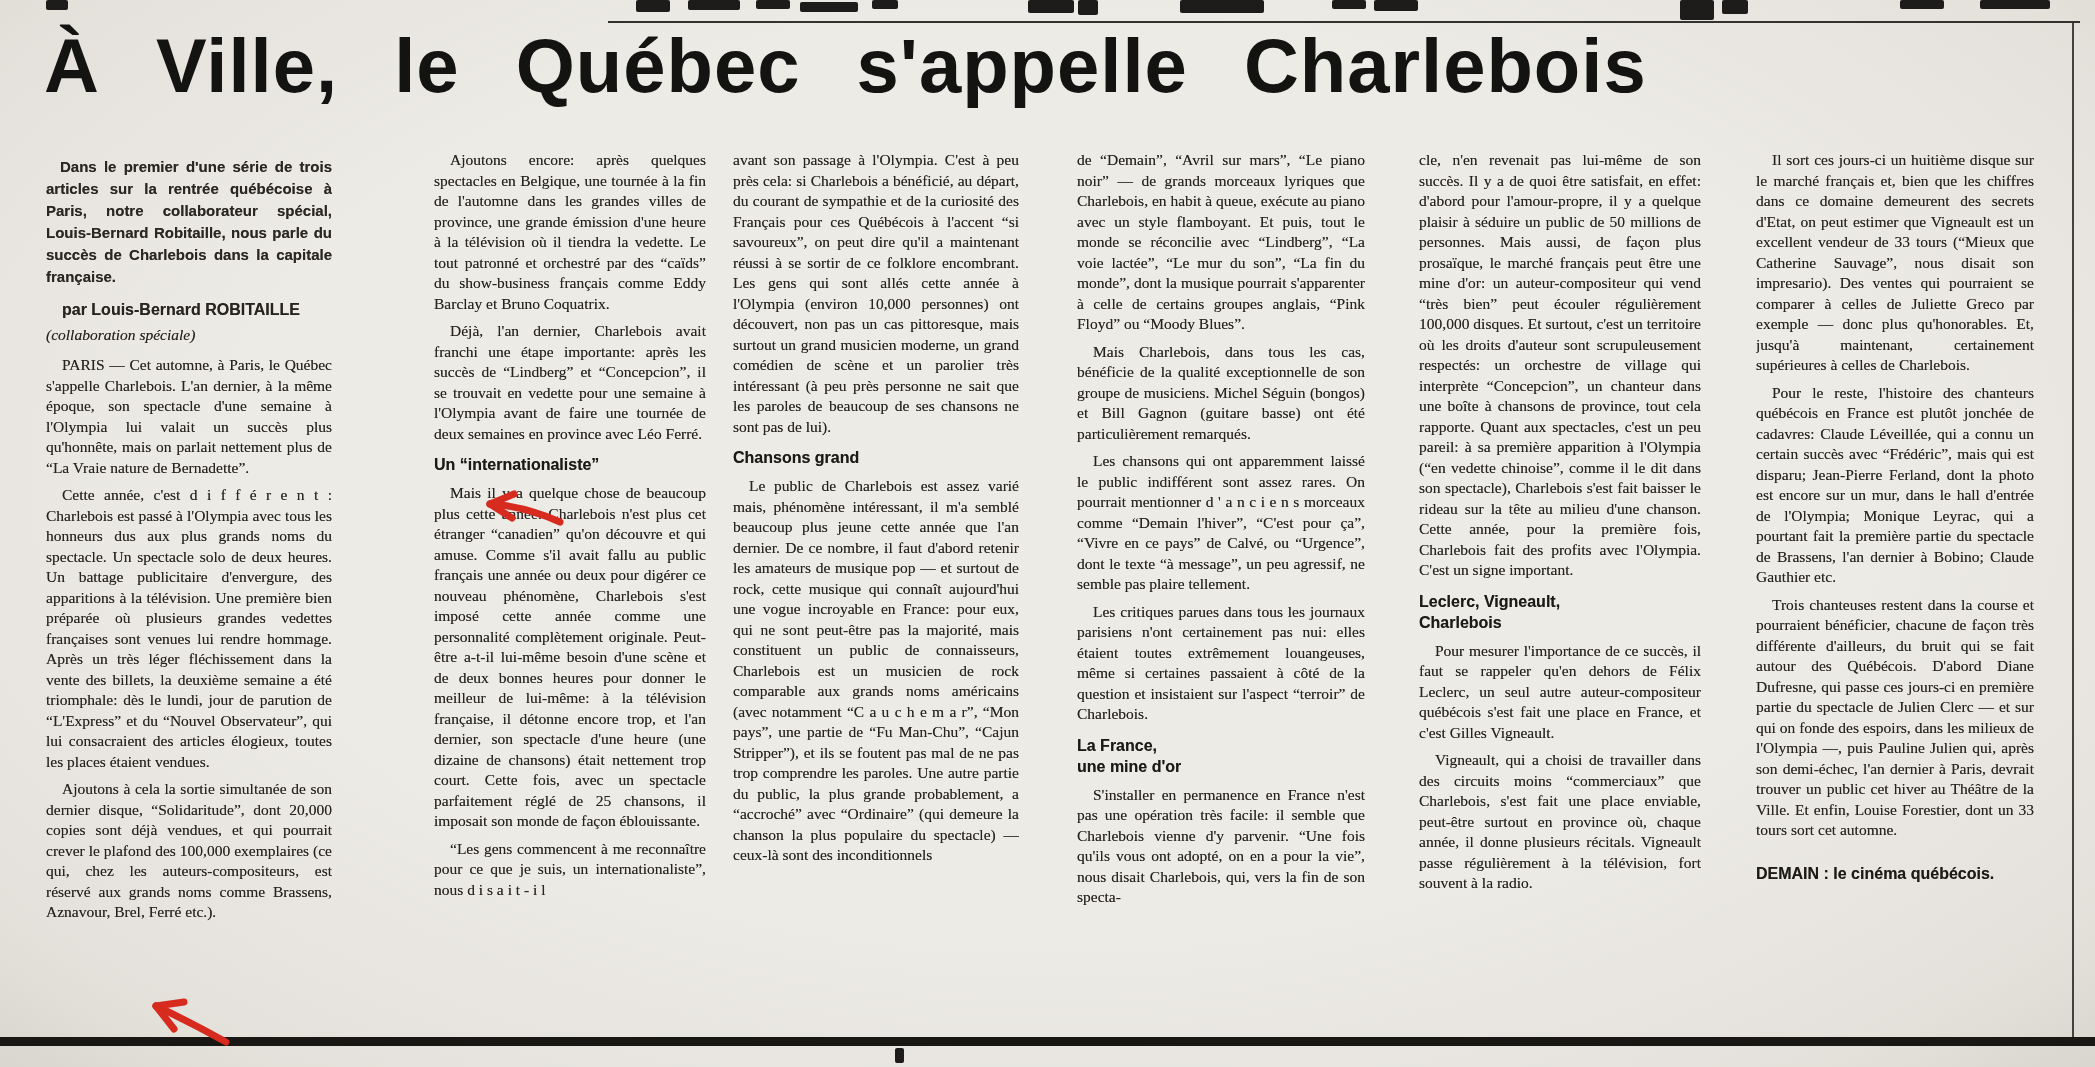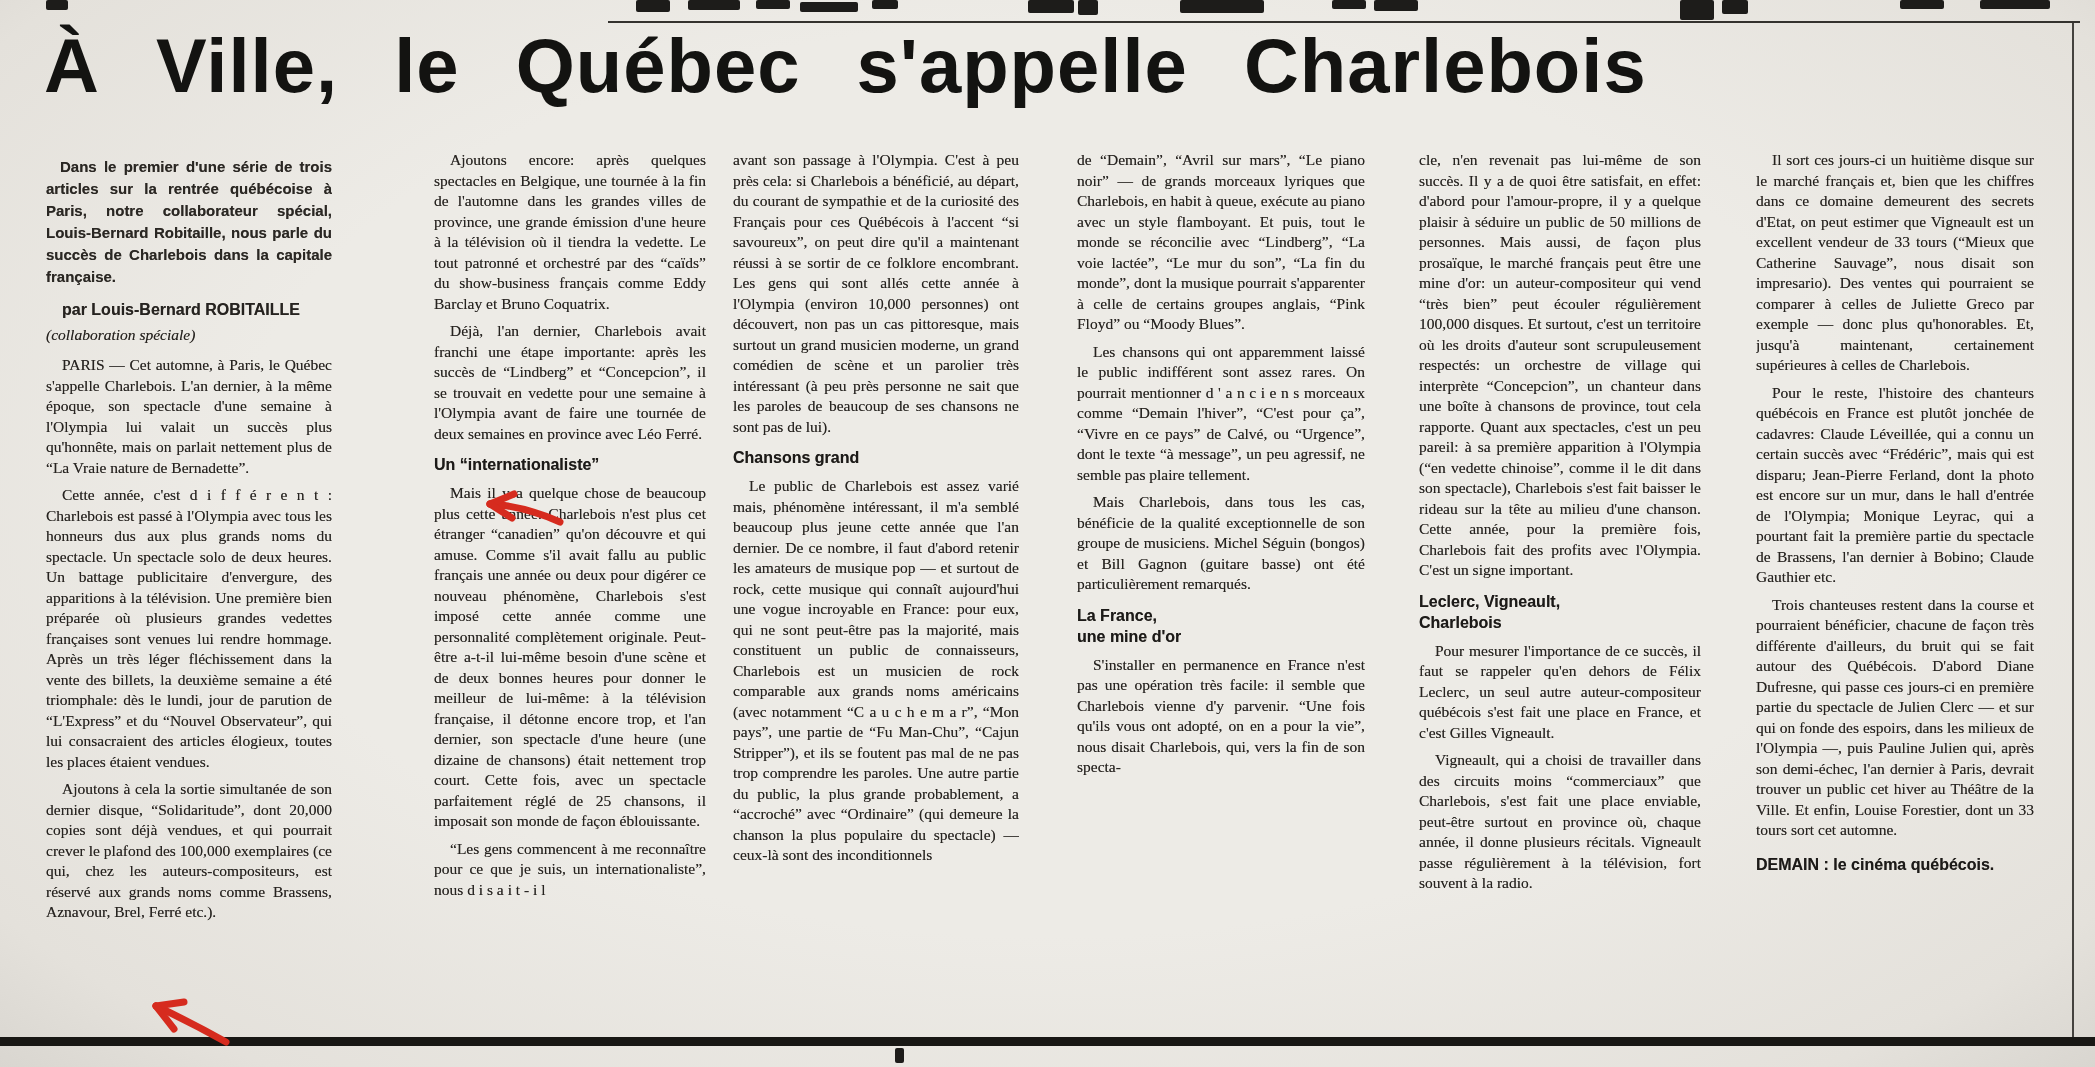--- a/index.html
+++ b/index.html
@@ -28,21 +28,21 @@
         color:#2a2723;}
   .byline{font-family:"Liberation Sans",sans-serif;font-weight:700;
         font-size:16px;margin:2px 0 4px 16px;text-align:left;}
   .byline-note{font-style:italic;font-size:15.5px;margin:0 0 10px 0;text-align:left;}
   .head{font-family:"Liberation Sans",sans-serif;font-weight:700;
         font-size:16px;line-height:21px;margin:10px 0 8px 0;text-align:left;
         color:#1c1a18;}
   .head.tight{margin:10px 0 0 0;}
   .head.sub{margin:0 0 8px 0;}
   .footerline{font-family:"Liberation Sans",sans-serif;font-weight:700;
-        font-size:16px;margin-top:14px;text-align:left;color:#1c1a18;}
+        font-size:16px;margin-top:23px;text-align:left;color:#1c1a18;}
   .rule{position:absolute;background:#34322e;}
   .top-rule{left:608px;top:21px;width:1472px;height:2px;}
   .right-rule{left:2072px;top:23px;width:2px;height:1014px;background:#44423e;}
   .bottom-rule{left:0;top:1037px;width:2095px;height:9px;background:#181714;}
   .blob{position:absolute;background:#1d1c1a;border-radius:2px;}
   .arrow-svg{position:absolute;overflow:visible;}
 </style>
 </head>
 <body>
 
@@ -89,22 +89,23 @@
   </div>
 
   <div class="col c3">
     <p class="p cont">avant son passage à l'Olympia. C'est à peu près cela: si Charlebois a bénéficié, au départ, du courant de sympathie et de la curiosité des Français pour ces Québécois à l'accent “si savoureux”, on peut dire qu'il a maintenant réussi à se sortir de ce folklore encombrant. Les gens qui sont allés cette année à l'Olympia (environ 10,000 personnes) ont découvert, non pas un cas pittoresque, mais surtout un grand musicien moderne, un grand comédien de scène et un parolier très intéressant (à peu près personne ne sait que les paroles de beaucoup de ses chansons ne sont pas de lui).</p>
     <div class="head">Chansons grand</div>
     <p class="p">Le public de Charlebois est assez varié mais, phénomène intéressant, il m'a semblé beaucoup plus jeune cette année que l'an dernier. De ce nombre, il faut d'abord retenir les amateurs de musique pop — et surtout de rock, cette musique qui connaît aujourd'hui une vogue incroyable en France: pour eux, qui ne sont peut-être pas la majorité, mais constituent un public de connaisseurs, Charlebois est un musicien de rock comparable aux grands noms américains (avec notamment “C a u c h e m a r”, “Mon pays”, une partie de “Fu Man-Chu”, “Cajun Stripper”), et ils se foutent pas mal de ne pas trop comprendre les paroles. Une autre partie du public, la plus grande probablement, a “accroché” avec “Ordinaire” (qui demeure la chanson la plus populaire du spectacle) — ceux-là sont des inconditionnels</p>
   </div>
 
   <div class="col c4">
     <p class="p cont">de “Demain”, “Avril sur mars”, “Le piano noir” — de grands morceaux lyriques que Charlebois, en habit à queue, exécute au piano avec un style flamboyant. Et puis, tout le monde se réconcilie avec “Lindberg”, “La voie lactée”, “Le mur du son”, “La fin du monde”, dont la musique pourrait s'apparenter à celle de certains groupes anglais, “Pink Floyd” ou “Moody Blues”.</p>
+    <p class="p">Mais Charlebois, dans tous les cas, bénéficie de la qualité exceptionnelle de son groupe de musiciens. Michel Séguin (bongos) et Bill Gagnon (guitare basse) ont été particulièrement remarqués.</p>
     <p class="p">Les chansons qui ont apparemment laissé le public indifférent sont assez rares. On pourrait mentionner d ' a n c i e n s morceaux comme “Demain l'hiver”, “C'est pour ça”, “Vivre en ce pays” de Calvé, ou “Urgence”, dont le texte “à message”, un peu agressif, ne semble pas plaire tellement.</p>
-    <p class="p">Mais Charlebois, dans tous les cas, bénéficie de la qualité exceptionnelle de son groupe de musiciens. Michel Séguin (bongos) et Bill Gagnon (guitare basse) ont été particulièrement remarqués.</p>
+    <p class="p">Les critiques parues dans tous les journaux parisiens n'ont certainement pas nui: elles étaient toutes extrêmement louangeuses, même si certaines passaient à côté de la question et insistaient sur l'aspect “terroir” de Charlebois.</p>
     <div class="head tight">La France,</div>
     <div class="head sub">une mine d'or</div>
     <p class="p">S'installer en permanence en France n'est pas une opération très facile: il semble que Charlebois vienne d'y parvenir. “Une fois qu'ils vous ont adopté, on en a pour la vie”, nous disait Charlebois, qui, vers la fin de son specta-</p>
   </div>
 
   <div class="col c5">
     <p class="p cont">cle, n'en revenait pas lui-même de son succès. Il y a de quoi être satisfait, en effet: d'abord pour l'amour-propre, il y a quelque plaisir à séduire un public de 50 millions de personnes. Mais aussi, de façon plus prosaïque, le marché français peut être une mine d'or: un auteur-compositeur qui vend “très bien” peut écouler régulièrement 100,000 disques. Et surtout, c'est un territoire où les droits d'auteur sont scrupuleusement respectés: un orchestre de village qui interprète “Concepcion”, un chanteur dans une boîte à chansons de province, tout cela rapporte. Quant aux spectacles, c'est un peu pareil: à sa première apparition à l'Olympia (“en vedette chinoise”, comme il le dit dans son spectacle), Charlebois s'est fait baisser le rideau sur la tête au milieu d'une chanson. Cette année, pour la première fois, Charlebois fait des profits avec l'Olympia. C'est un signe important.</p>
     <div class="head tight">Leclerc, Vigneault,</div>
     <div class="head sub">Charlebois</div>
     <p class="p">Pour mesurer l'importance de ce succès, il faut se rappeler qu'en dehors de Félix Leclerc, un seul autre auteur-compositeur québécois s'est fait une place en France, et c'est Gilles Vigneault.</p>

